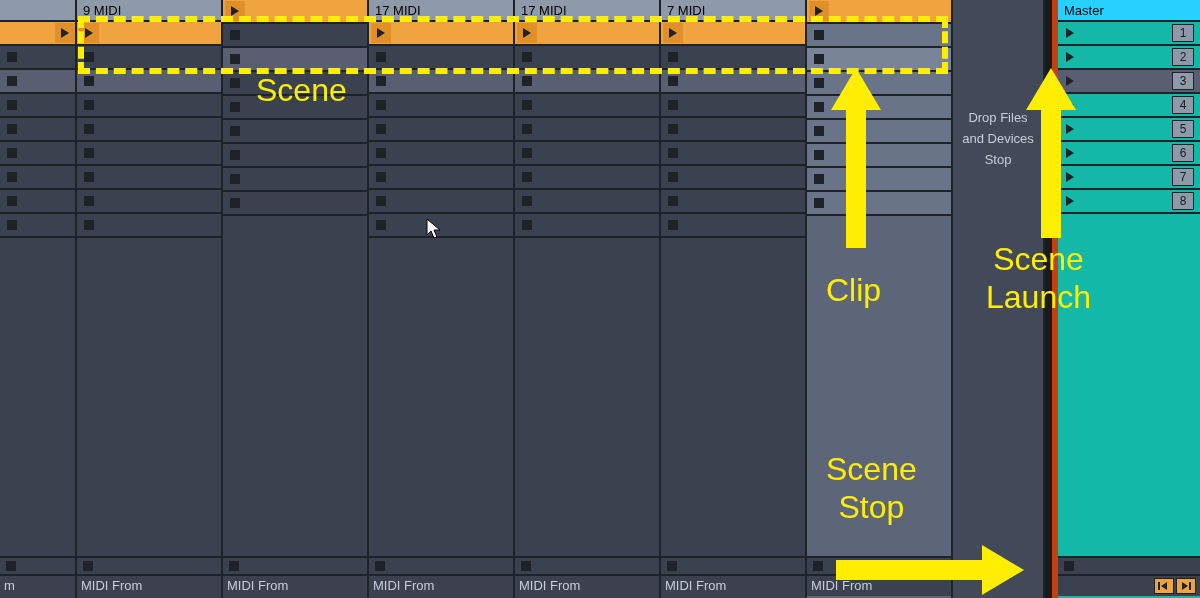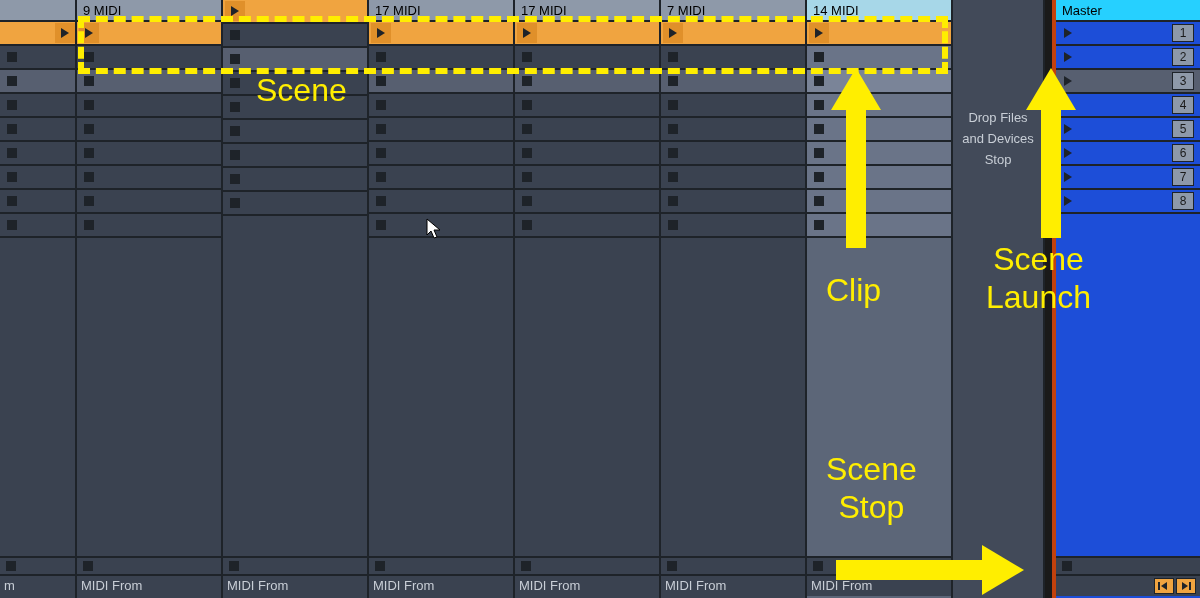--- a/index.html
+++ b/index.html
@@ -28,21 +28,21 @@
   .stop-box { width: 20px; height: 20px; margin-left: 2px; display: flex; align-items: center; justify-content: center; }
   .stop-box .sq { width: 10px; height: 10px; background: #1e2329; }
 
   
   .bottom { position: absolute; left:0; right:0; bottom:0; height: 42px; display:flex; flex-direction:column; }
   .bottom .stoprow { height: 20px; border-top: 2px solid #1e2329; border-bottom: 2px solid #1e2329; display:flex; align-items:center; background:#3a4250; }
   .bottom .stoprow .sq { width:10px; height:10px; background:#1e2329; margin-left:6px; }
   .bottom .label { height: 20px; padding: 2px 4px; color: #c8ced6; font-size: 13px; overflow:hidden; white-space:nowrap; background:#3a4250; }
 
   
-  .master-col { position:absolute; right:0; top:0; width: 148px; height:598px; background:#1d4ed8; border-left:4px solid #c2410c; }
+  .master-col { position:absolute; right:0; top:0; width: 148px; height:598px; background:#14b8a6; border-left:6px solid #c2410c; }
   .master-header { height:22px; background:#26d0ff; color:#000; padding:3px 6px; font-weight:500; border-bottom:2px solid #1e2329; }
   .scene-rows { }
   .scene-row { height:24px; display:flex; align-items:center; border-bottom:2px solid #1e2329; }
   .scene-row.shaded { background:#575f70; }
   .scene-row .play { width:20px; height:20px; margin-left:2px; display:flex; align-items:center; justify-content:center; }
   .scene-row .num { margin-left:auto; margin-right:6px; width:22px; height:18px; background:#8e99a9; color:#1a1a1a; display:flex; align-items:center; justify-content:center; font-size:12px; border:1px solid #1e2329; }
   .master-bottom { position:absolute; left:0; right:0; bottom:0; height:42px; }
   .master-bottom .stoprow { height:20px; border-top:2px solid #1e2329; border-bottom:2px solid #1e2329; display:flex; align-items:center; background:#3a4250; }
   .master-bottom .stoprow .sq { width:10px; height:10px; background:#1e2329; margin-left:6px; }
   .master-bottom .btns { height:20px; display:flex; justify-content:flex-end; align-items:center; gap:2px; padding-right:4px; background:#3a4250; }
@@ -410,21 +410,20 @@
         </div>
       <div class="bottom">
         <div class="stoprow">
             <div class="sq"></div>
           </div>
         <div class="label">MIDI From</div>
       </div>
     </div>
 
     <div class="track-col selcol">
-      <div class="track-header sel">14 MIDI</div>
       <div class="clip-row">
         <div class="play">
           <svg width="10" height="10" viewBox="0 0 10 10">
               <polygon points="1,0 9,5 1,10" fill="#1e2329"></polygon>
             </svg>
         </div>
       </div>
       <div class="slot-row">
           <div class="stop-box">
             <div class="sq"></div>

